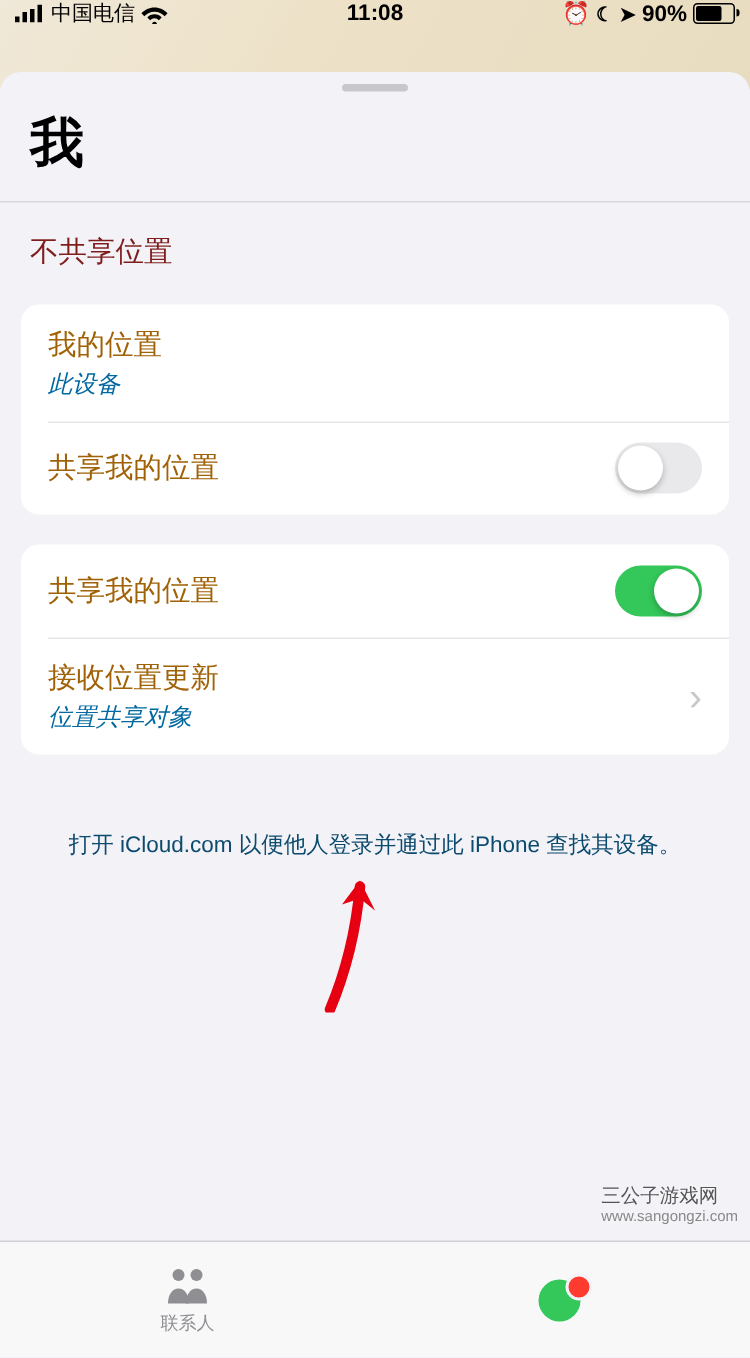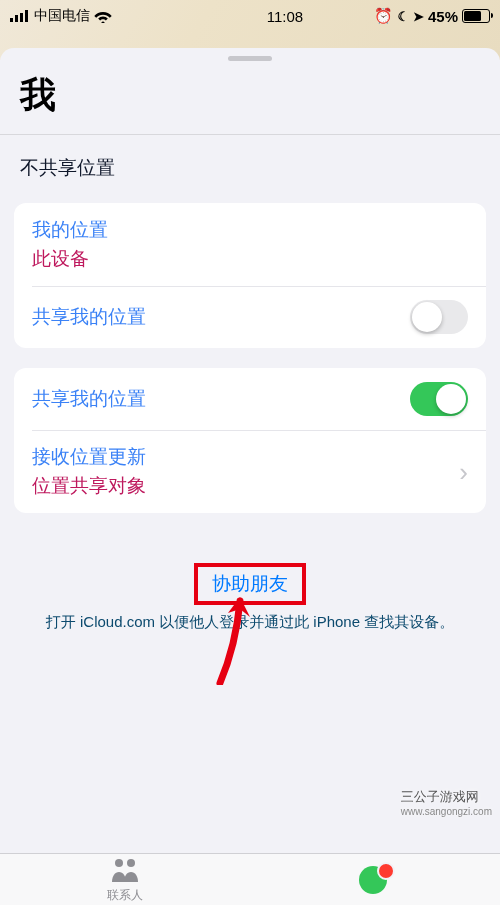--- a/index.html
+++ b/index.html
@@ -21,40 +21,39 @@
       top: 0; left: 0; right: 0;
       height: 60px;
       background: linear-gradient(120deg, #f0e8d8 0%, #ede2c8 40%, #e8dcc0 100%);
       z-index: 0;
     }
     .status-bar {
       position: relative;
       z-index: 2;
       height: 32px;
       display: flex;
-      align-items: center;
+      align-items: flex-start;
       justify-content: space-between;
       padding: 0 10px;
       font-size: 15px;
       font-weight: 600;
       color: #000;
     }
     .status-left {
       display: flex;
       align-items: center;
       gap: 4px;
     }
     .signal-svg { width: 20px; height: 12px; }
     .wifi-svg { width: 18px; height: 14px; }
     .status-center {
       position: absolute;
       left: 50%;
       transform: translateX(-50%);
-      font-weight: 400;
-      margin-left: 35px;
+      font-weight: 700;
     }
     .status-right {
       display: flex;
       align-items: center;
       gap: 4px;
       font-size: 15px;
     }
     .battery {
       width: 28px; height: 14px;
       border: 1.5px solid #000;
@@ -98,21 +97,21 @@
       color: #000;
     }
     .divider {
       height: 1px;
       background: #d8d8dc;
     }
 
     .section-link {
       padding: 20px 20px 22px;
       font-size: 19px;
-      color: #0f172a;
+      color: #7f1d1d;
       font-family: Liberation Mono, monospace;
     }
 
     .card {
       background: #fff;
       border-radius: 12px;
       margin: 0 14px 20px;
       overflow: hidden;
     }
     .row {
@@ -123,22 +122,22 @@
       position: relative;
     }
     .row + .row::before {
       content: "";
       position: absolute;
       left: 18px; right: 0; top: 0;
       height: 1px;
       background: #e5e5ea;
     }
     .row-text { display: flex; flex-direction: column; gap: 3px; }
-    .row-title { font-size: 19px; color: #3b82f6; font-weight: 400; }
-    .row-sub { font-size: 19px; color: #be185d; }
+    .row-title { font-size: 19px; color: #a16207; font-weight: 400; }
+    .row-sub { font-size: 16px; color: #0369a1; font-style: italic; }
     .chevron { color: #c7c7cc; font-size: 26px; line-height: 1; }
 
     .toggle {
       width: 58px; height: 34px;
       border-radius: 17px;
       position: relative;
       transition: background 0.2s;
     }
     .toggle.off { background: #e9e9eb; }
     .toggle.on  { background: #34c759; }
@@ -180,21 +179,21 @@
       left: 190px;
       top: 62px;
       width: 70px;
       height: 90px;
       pointer-events: none;
     }
 
     .tab-bar {
       position: absolute;
       left: 0; right: 0; bottom: 0;
-      height: 52px;
+      height: 78px;
       background: rgba(248,248,248,0.92);
       border-top: 1px solid #d0d0d4;
       display: flex;
     }
     .tab {
       flex: 1;
       display: flex;
       flex-direction: column;
       align-items: center;
       justify-content: center;
@@ -241,21 +240,21 @@
     <span style="font-size:14px;font-weight:500;">中国电信</span>
     <svg class="wifi-svg" viewBox="0 0 18 14">
       <path d="M9 12.5 a1.6 1.6 0 1 0 0.001 0 Z M9 3 c-3.5 0-6.6 1.5-8.7 3.9l1.9 1.9C3.9 7 6.3 5.8 9 5.8s5.1 1.2 6.8 3l1.9-1.9C15.6 4.5 12.5 3 9 3Z M9 7.5c-1.9 0-3.6.8-4.8 2.1l1.9 1.9c.8-.8 1.8-1.3 2.9-1.3s2.1.5 2.9 1.3l1.9-1.9C12.6 8.3 10.9 7.5 9 7.5Z" fill="#000"></path>
     </svg>
   </div>
   <div class="status-center">11:08</div>
   <div class="status-right">
     <span>⏰</span>
     <span style="font-size:13px;">☾</span>
     <span style="font-size:13px;">➤</span>
-    <span>45%</span>
+    <span>90%</span>
     <div class="battery">
         <div class="battery-fill"></div>
       </div>
   </div>
 </div>
 
 <div class="sheet">
   <div class="grabber"></div>
   <div class="page-title">我</div>
   <div class="divider"></div>
@@ -287,23 +286,20 @@
     <div class="row">
       <div class="row-text">
         <div class="row-title">接收位置更新</div>
         <div class="row-sub">位置共享对象</div>
       </div>
       <div class="chevron">›</div>
     </div>
   </div>
 
   <div class="help-area">
-    <div class="red-box">
-      <span class="help-link">协助朋友</span>
-    </div>
     <div class="help-desc">打开 iCloud.com 以便他人登录并通过此 iPhone 查找其设备。</div>
     <svg class="red-arrow" viewBox="0 0 70 90">
       <path d="M30 88 Q 46 50 50 6" stroke="#e60012" stroke-width="7" fill="none" stroke-linecap="round"></path>
       <path d="M50 2 L38 18 L50 14 L60 22 Z" fill="#e60012"></path>
     </svg>
   </div>
 
   <div class="tab-bar">
     <div class="tab">
       <div class="tab-icon">

